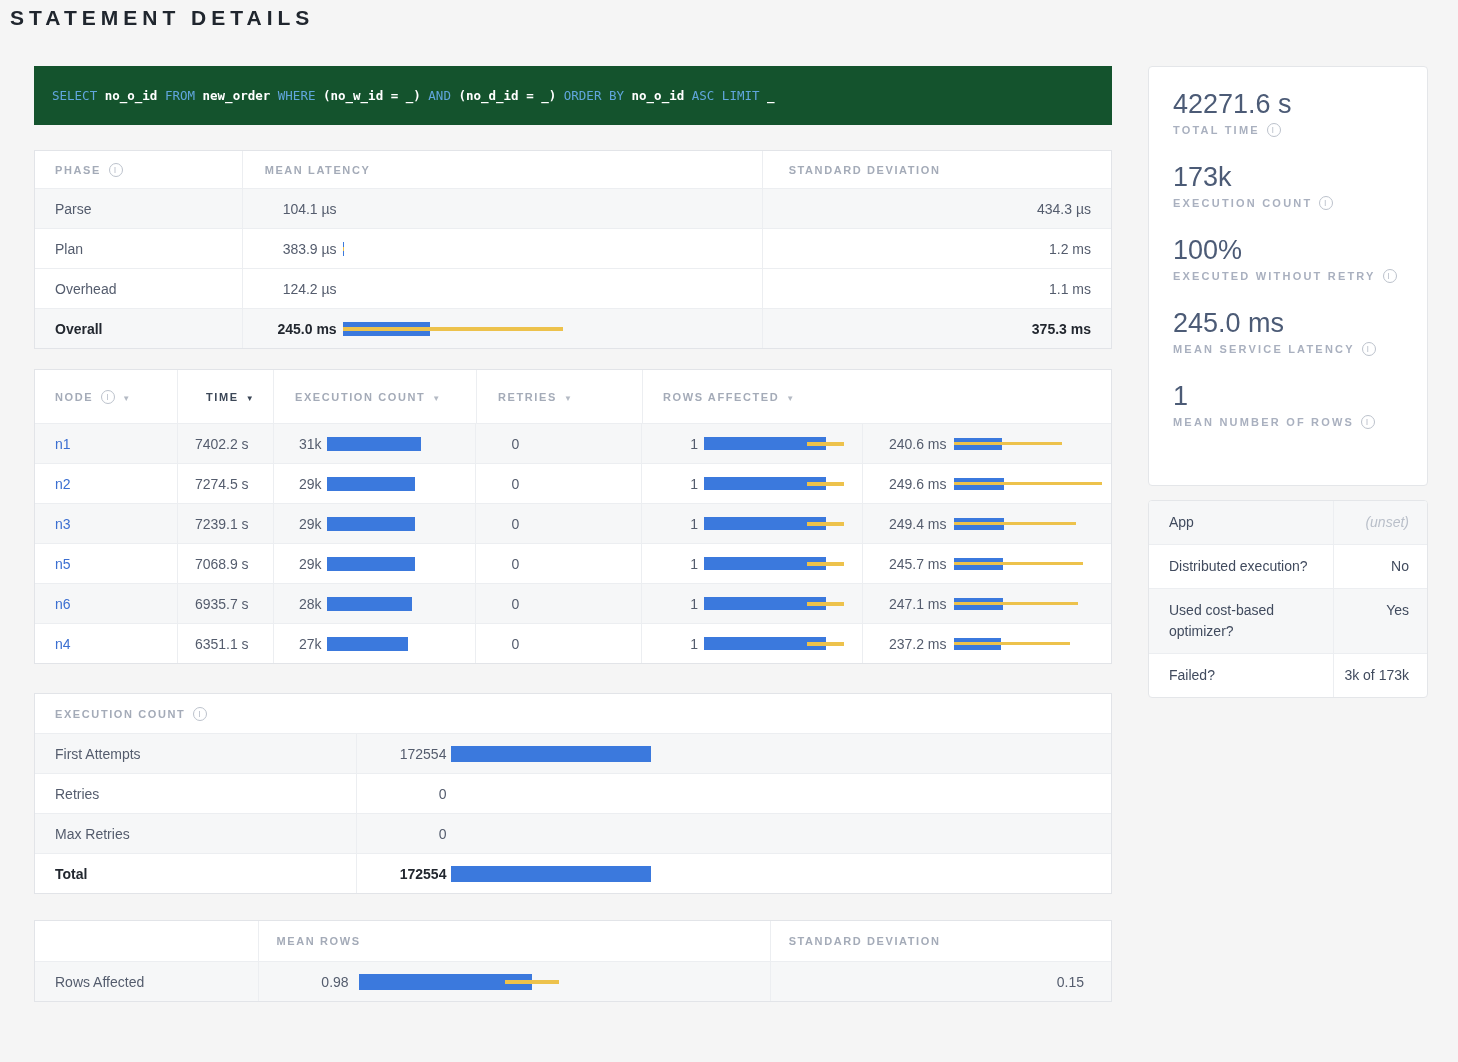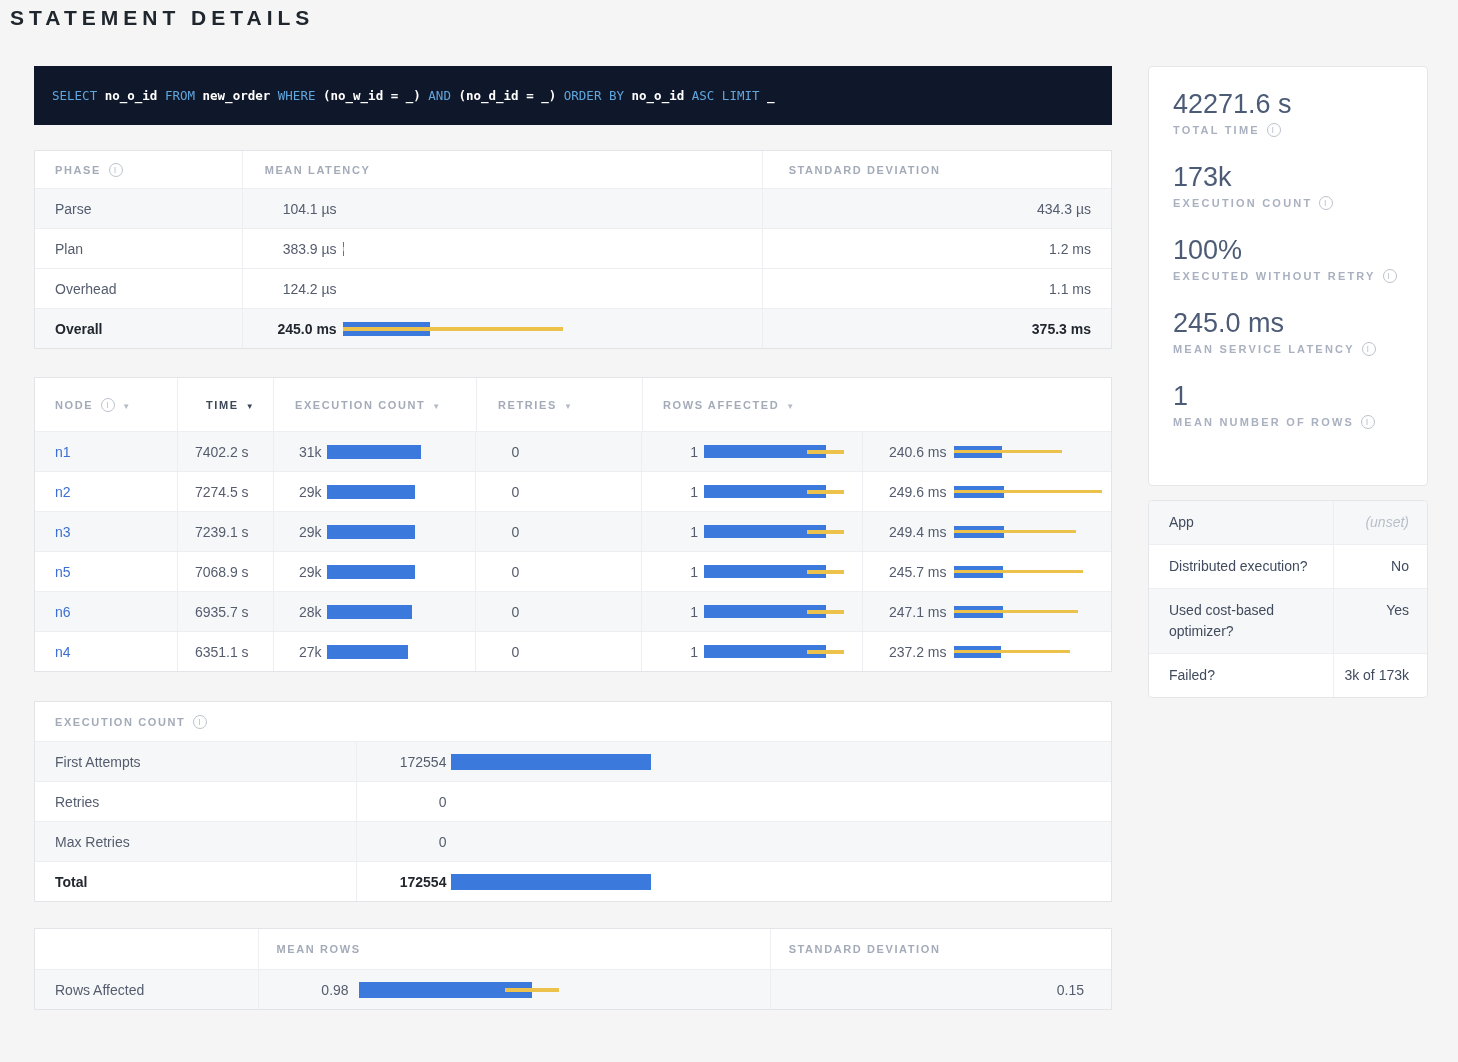--- a/index.html
+++ b/index.html
@@ -17,21 +17,21 @@
     position:absolute; left:10px; top:6px;
     font-size:21px; font-weight:700; letter-spacing:5px; color:#20262e;text-align:right;
   }
 
   
   .main-col { position:absolute; left:34px; top:66px; width:1078px; }
   .side-col { position:absolute; left:1148px; top:66px; width:280px; }
 
   
   .sql-box {
-    width:1078px; height:59px; background:#0f172a;
+    width:1078px; height:59px; background:#14532d;
     display:flex; align-items:center; padding:0 18px;
     font-family:"DejaVu Sans Mono", monospace; font-size:12.5px; white-space:pre;
   }
   .sql-box .kw { color:#61a6dd; }
   .sql-box .id { color:#ffffff; font-weight:700; }
 
   
   .tbl { background:#ffffff; border:1px solid #e2e4e8; width:1078px; }
   .tbl-row { display:flex; align-items:stretch; border-top:1px solid #eceef1; }
   .tbl-row:first-child { border-top:none; }
@@ -78,21 +78,21 @@
   .phase-tbl { margin-top:25px; }
   .phase-tbl .tbl-row { height:40px; }
   .phase-tbl .tbl-row.hdr { height:37px; }
   .col-phase { width:207px; padding-left:20px; }
   .col-mean { width:521px; padding-left:22px; }
   .col-std { width:350px; padding-left:26px; }
   .col-mean .num { width:72px; margin-right:6px; }
   .col-std.cell { justify-content:flex-end; padding-right:20px; }
 
   
-  .node-tbl { margin-top:28px; }
+  .node-tbl { margin-top:20px; }
   .node-tbl .tbl-row { height:40px; }
   .node-tbl .tbl-row.hdr { height:53px; }
   .col-node { width:142px; padding-left:20px; }
   .col-time { width:96px; padding-left:28px; }
   .col-exec { width:203px; padding-left:21px; }
   .col-retries { width:166px; padding-left:21px; }
   .col-rowsaff { width:221px; padding-left:20px; }
   .col-lat { width:250px; padding-left:20px; }
   .col-time.cell { justify-content:flex-end; padding-right:24px; padding-left:0; }
   .col-exec.cell { padding-left:0; }

